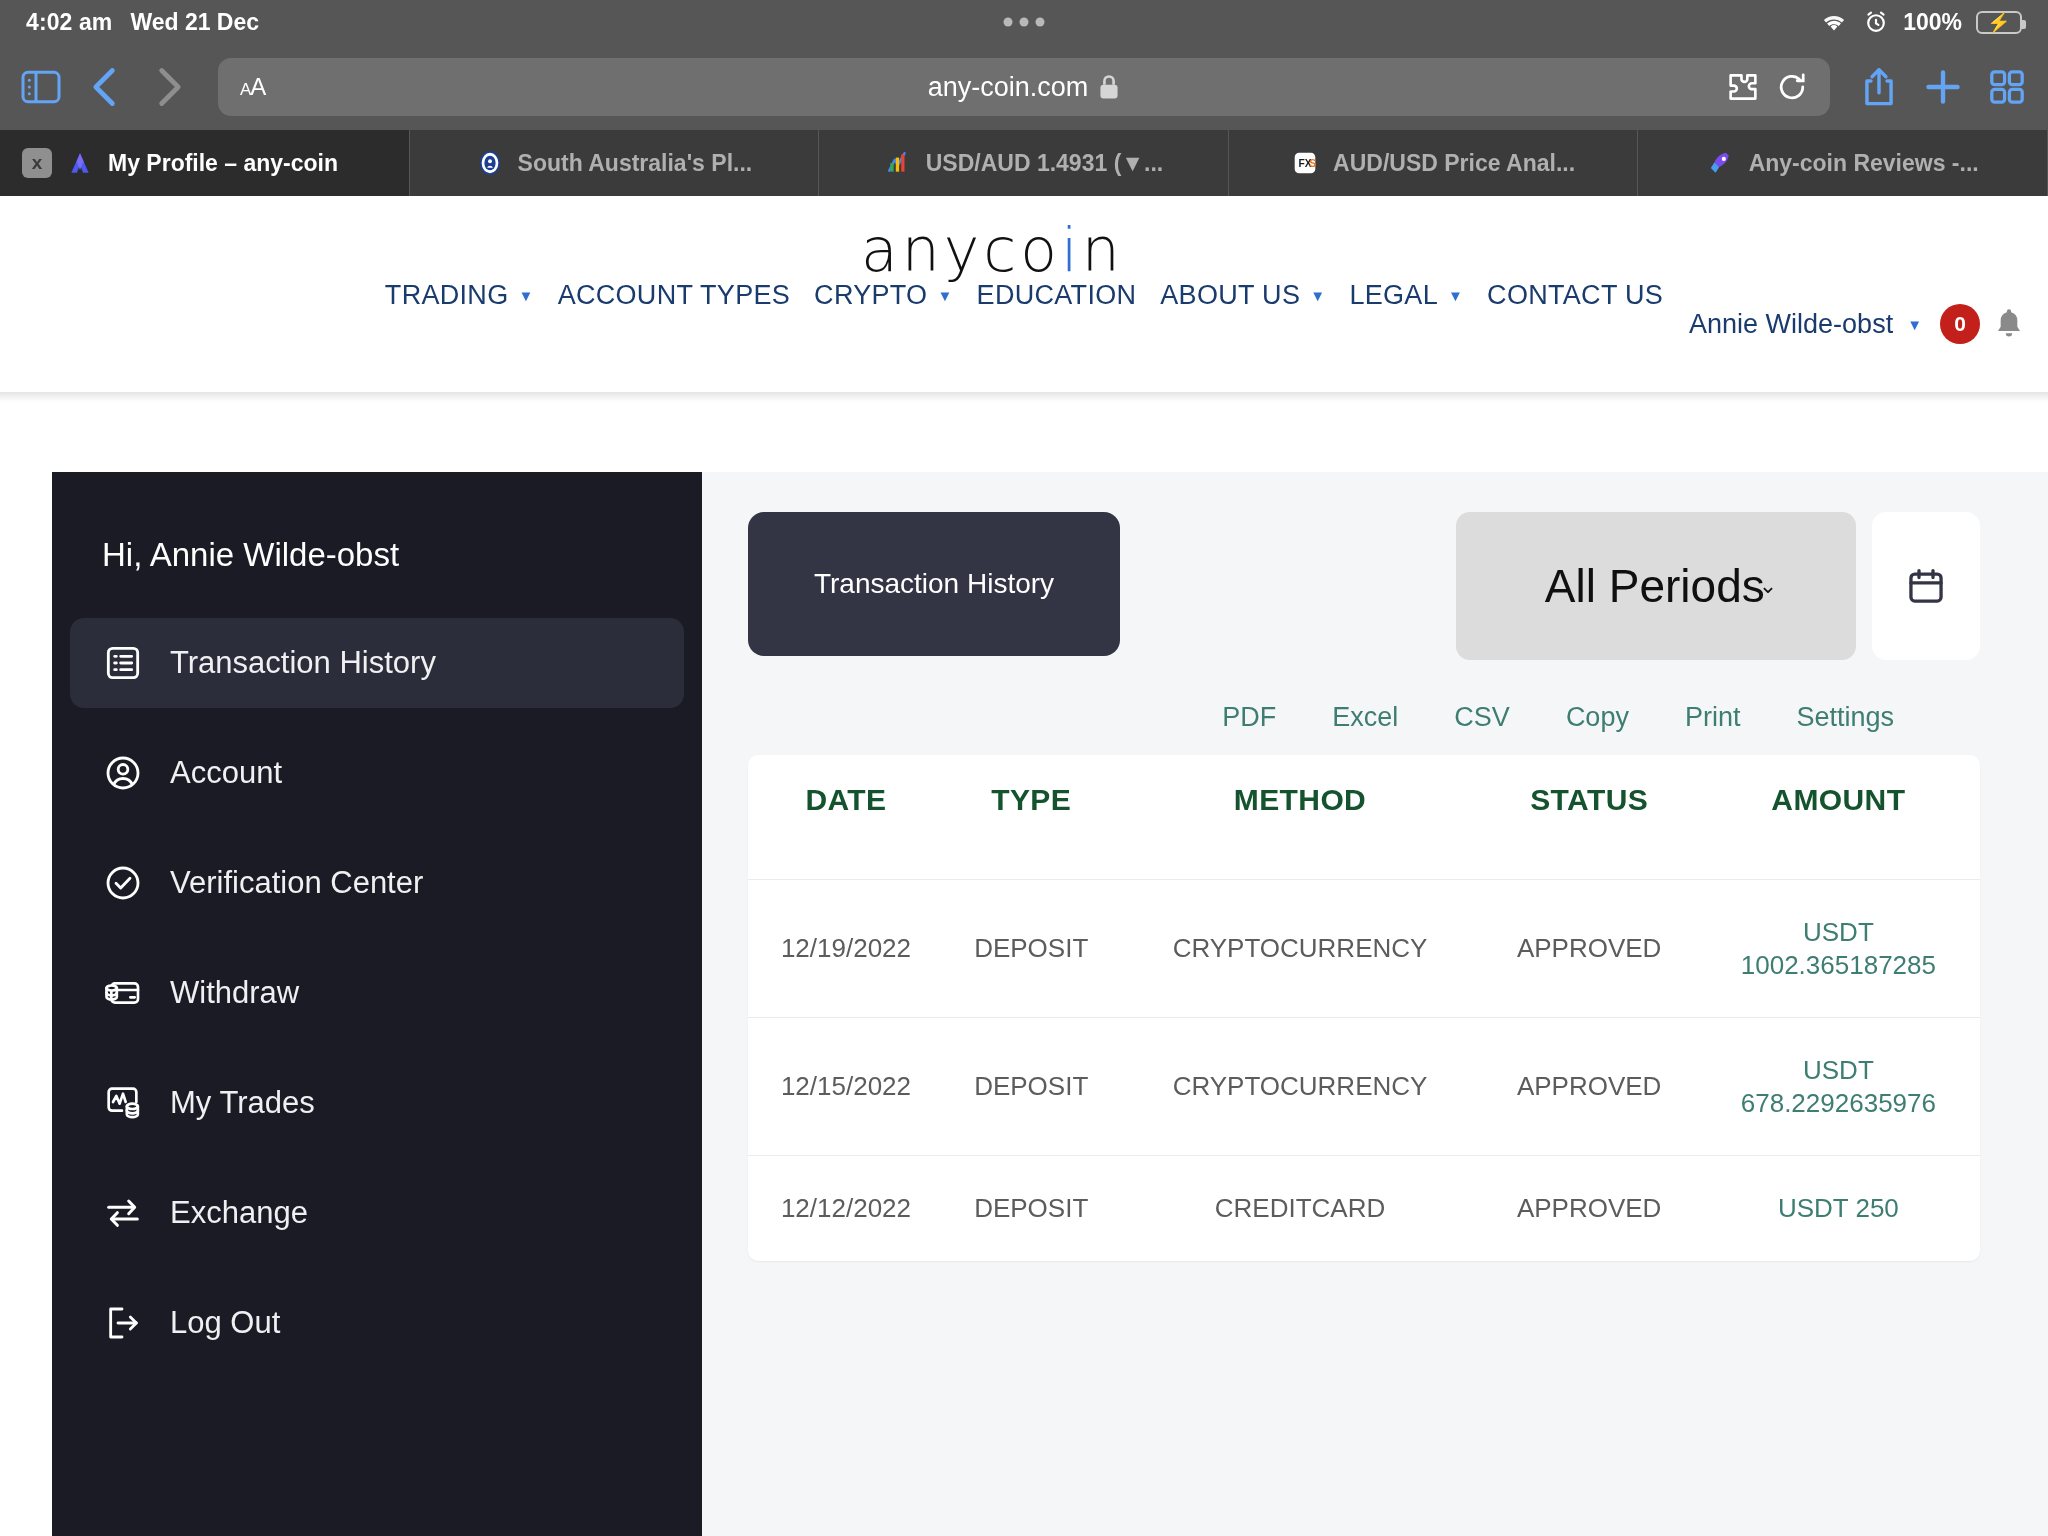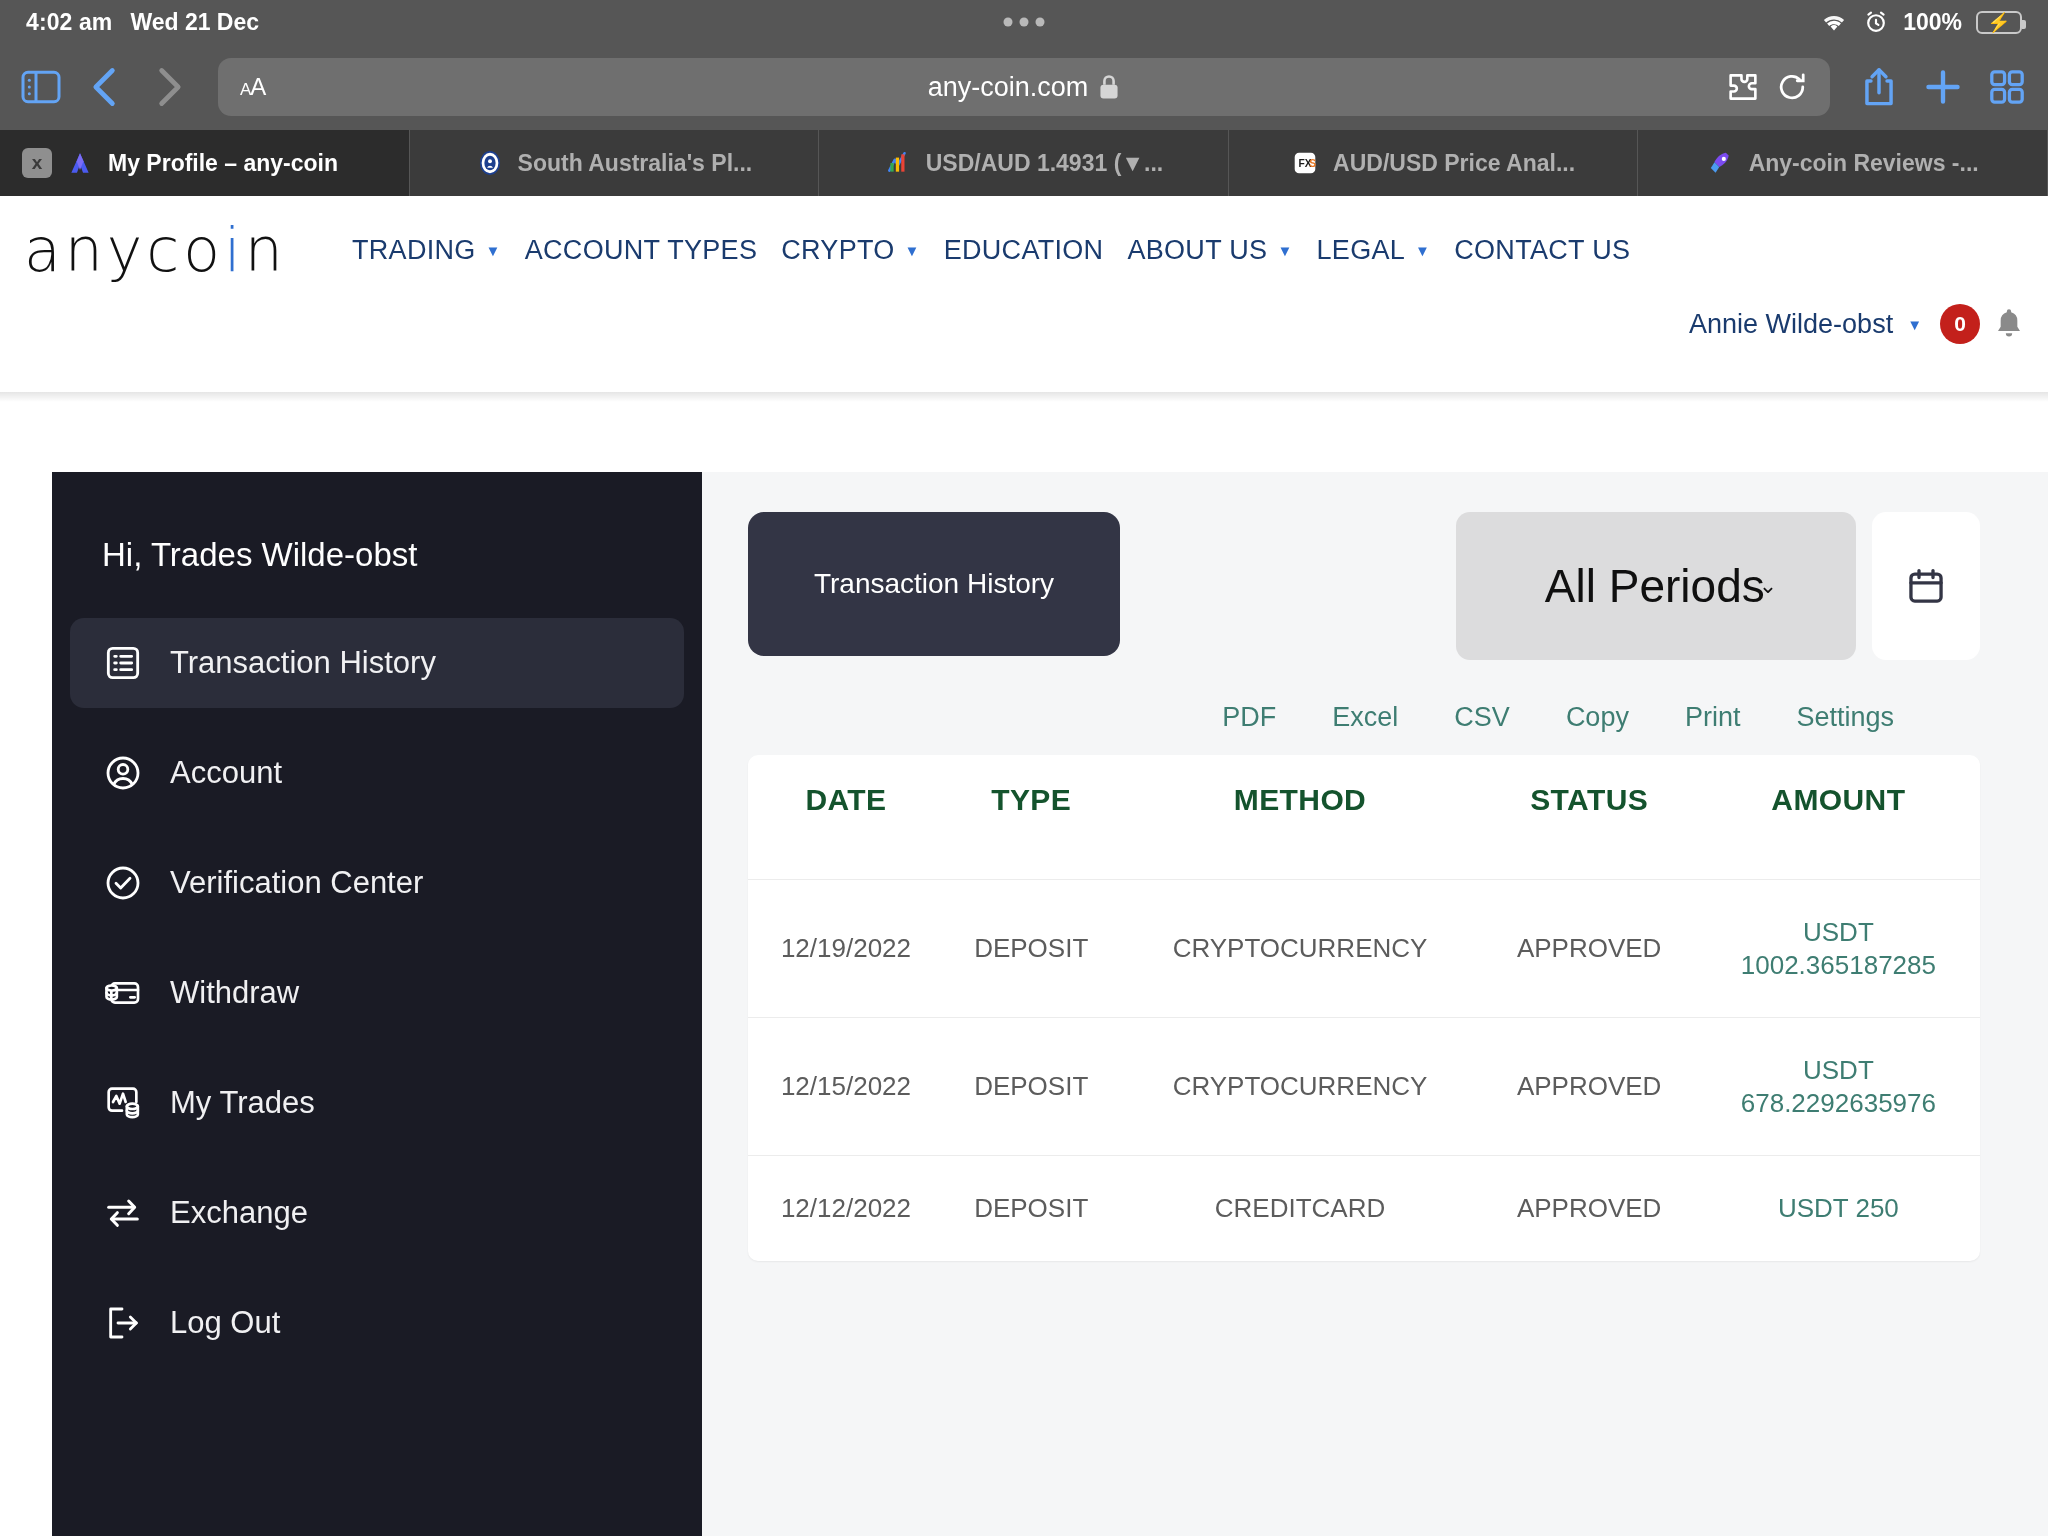--- a/index.html
+++ b/index.html
@@ -107,21 +107,21 @@
   .favicon { width:28px; height:28px; flex:none; display:flex; align-items:center; justify-content:center; }
   .tab-title { overflow:hidden; text-overflow: ellipsis; white-space:nowrap;text-align:center; }
 
   
   .siteheader {
     background: #ffffff;
     padding: 24px 22px 0 22px;
     position: relative;
     height: 196px;
   }
-  .hdr-row { display:flex; align-items:center; }
+  .hdr-row { display:flex; align-items:center;flex-direction:column; }
   .logo { width: 330px; flex:none; padding-left: 2px; }
   .logo-text {
     font-size: 60px; letter-spacing: 4px; color:#111111;
     font-weight: 300; font-family: "DejaVu Sans", sans-serif;
     line-height: 1;
   }
   .logo-text .dotted { color:#2f6fd0; }
   .nav { display:flex; align-items:center; gap: 24px; }
   .navitem {
     color:#1a3b6e; font-size: 27px; font-weight:400; letter-spacing:0.3px;
@@ -432,21 +432,21 @@
       </svg>
     </span>
   </div>
 </div>
 <div class="hdr-shadow"></div>
 
 <div class="pagebody">
   <div class="content">
 
     <div class="sidebar">
-      <div class="greeting">Hi, Trades Wilde-obst</div>
+      <div class="greeting">Hi, Annie Wilde-obst</div>
 
       <div class="side-item active">
         <span class="side-ico">
           <svg width="40" height="40" viewBox="0 0 24 24" fill="none" stroke="#ffffff" stroke-width="1.7" stroke-linecap="round">
             <rect x="3.2" y="3.2" width="17.6" height="17.6" rx="2.6"></rect>
             <path d="M7 8h1M7 12h1M7 16h1"></path>
             <path d="M10.6 8h6.6M10.6 12h6.6M10.6 16h6.6"></path>
           </svg>
         </span>
         <span>Transaction History</span>

